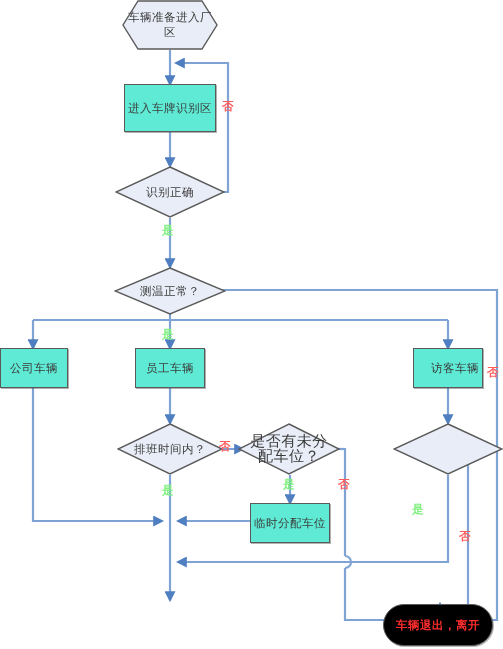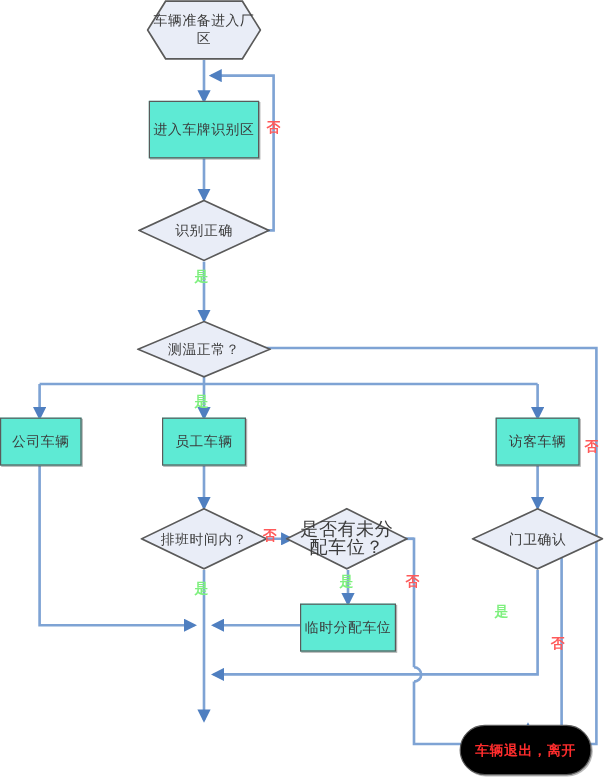--- a/index.html
+++ b/index.html
@@ -161,21 +161,21 @@
   </div>
 
   <div class="node proc" style="left:0px; top:348px; width:68px; height:40px;">
     <span class="label">公司车辆</span>
   </div>
 
   <div class="node proc" style="left:135px; top:348px; width:70px; height:40px;">
     <span class="label">员工车辆</span>
   </div>
 
-  <div class="node proc" style="left:413px; top:348px; width:70px; height:40px;">
+  <div class="node proc" style="left:413px; top:348px; width:70px; height:40px;text-align:right;">
     <span class="label">访客车辆</span>
   </div>
 
   <div class="node diamondwrap" style="left:117px; top:423px; width:106px; height:52px;">
     <svg class="shape-svg" width="106" height="52" viewBox="0 0 106 52" xmlns="http://www.w3.org/2000/svg">
       <polygon points="53,1 105,26 53,51 1,26" fill="#e9edf7" stroke="#5a5a5a" stroke-width="1.4"></polygon>
     </svg>
     <span class="shape-text label" style="padding:0 16px;">排班时间内？</span>
   </div>
 
@@ -187,21 +187,20 @@
   </div>
 
   <div class="node proc" style="left:250px; top:503px; width:80px; height:40px;text-align:center;">
     <span class="label">临时分配车位</span>
   </div>
 
   <div class="node diamondwrap" style="left:393px; top:423px; width:110px; height:52px;">
     <svg class="shape-svg" width="110" height="52" viewBox="0 0 110 52" xmlns="http://www.w3.org/2000/svg">
       <polygon points="55,1 109,26 55,51 1,26" fill="#e9edf7" stroke="#5a5a5a" stroke-width="1.4"></polygon>
     </svg>
-    <span class="shape-text label">门卫确认</span>
   </div>
 
 
   <div class="node term" style="left:383px; top:604px; width:110px; height:42px;">
     <span class="label">车辆退出，离开</span>
   </div>
 
   <div class="edge-label lbl-no" style="left:222px; top:100px;">否</div>
   <div class="edge-label lbl-yes" style="left:162px; top:224px;">是</div>
   <div class="edge-label lbl-yes" style="left:162px; top:328px;">是</div>

